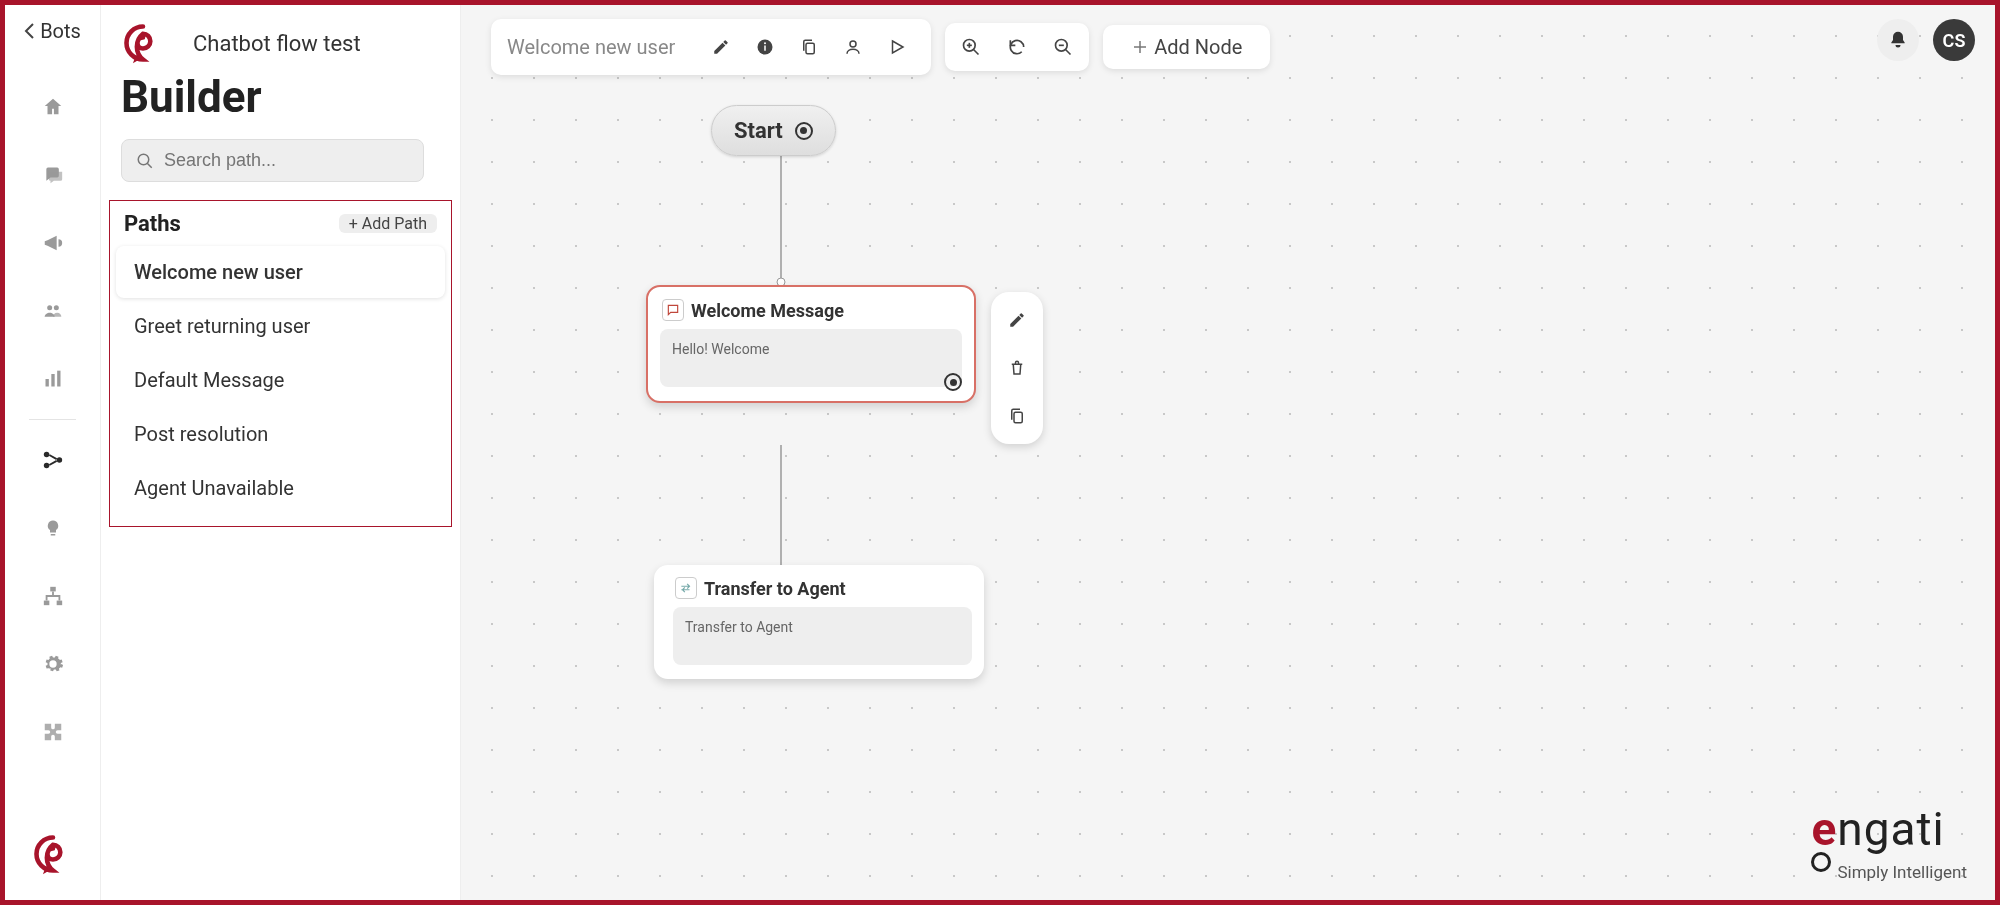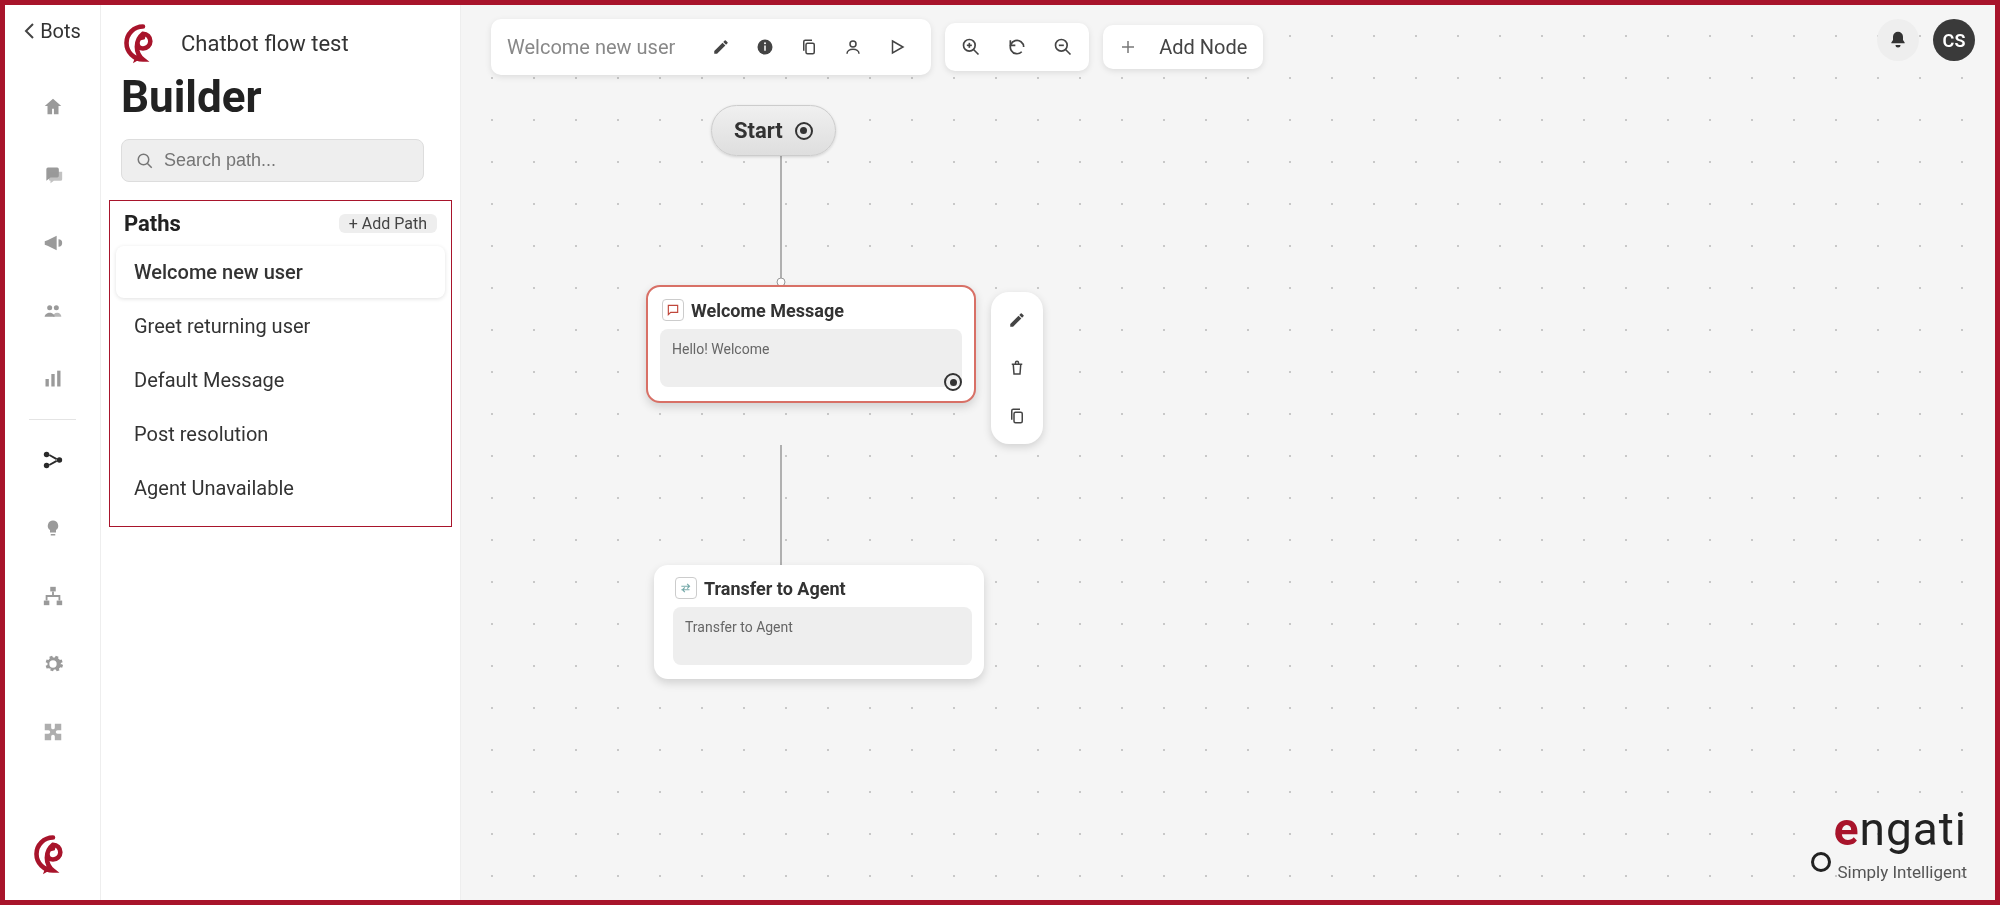--- a/index.html
+++ b/index.html
@@ -9,21 +9,21 @@
 
 .rail { width: 96px; border-right: 1px solid #eee; background: #fff; display: flex; flex-direction: column; align-items: center; padding-top: 14px; position: relative; }
 .back-bots { display: flex; align-items: center; gap: 4px; font-size: 20px; color: #333; margin-bottom: 30px; cursor: pointer; }
 .rail-icon { width: 28px; height: 28px; display: flex; align-items: center; justify-content: center; margin: 20px 0; color: #9a9a9a; cursor: pointer; }
 .rail-icon.active { color: #2a2a2a; }
 .rail-bottom-logo { position: absolute; bottom: 20px; }
 .rail hr { width: 50%; border: none; border-top: 1px solid #e4e4e4; margin: 6px 0; }
 
 
 .side-panel { width: 360px; border-right: 1px solid #eee; background: #fff; padding: 12px 0 0 0; }
-.brand-row { display: flex; align-items: center; gap: 16px; padding: 4px 20px 0 20px; }
+.brand-row { display: flex; align-items: center; gap: 28px; padding: 4px 20px 0 20px; }
 .brand-logo { width: 44px; height: 44px; }
 .flow-name { font-size: 22px; color: #333; }
 .builder-title { font-size: 44px; font-weight: 700; padding: 6px 20px 16px 20px; color: #222; }
 .search-box { margin: 0 36px 18px 20px; background: #eee; border: 1px solid #ddd; border-radius: 8px; display: flex; align-items: center; padding: 10px 14px; gap: 10px; color: #888; }
 .search-box input { border: none; background: transparent; outline: none; font-size: 18px; color: #555; flex: 1; }
 
 .paths-box { border: 1.5px solid #a8142b; margin: 0 8px 0 8px; padding-bottom: 10px; }
 .paths-header { display: flex; align-items: center; justify-content: space-between; padding: 10px 14px 8px 14px; }
 .paths-title { font-size: 22px; font-weight: 700; color: #222; }
 .add-path-btn { background: #eee; border-radius: 6px; padding: 0 10px; font-size: 16px; color: #444; cursor: pointer; }
@@ -31,21 +31,21 @@
 .path-item.selected { background: #fff; box-shadow: 0 1px 4px rgba(0,0,0,0.12); font-weight: 500; }
 
 
 .canvas { flex: 1; position: relative; background: #f5f5f5; background-image: radial-gradient(#c8c8c8 1.5px, transparent 1.5px); background-size: 42px 42px; background-position: 10px 10px; }
 
 .topbar { position: absolute; top: 14px; left: 30px; display: flex; gap: 14px; align-items: center; }
 .pathname-box { background: #fff; border-radius: 10px; box-shadow: 0 2px 6px rgba(0,0,0,0.1); display: flex; align-items: center; padding: 10px 16px; gap: 8px; }
 .pathname-box .title { font-size: 20px; color: #888; padding-right: 20px; }
 .icon-btn { width: 36px; height: 36px; display: flex; align-items: center; justify-content: center; color: #444; cursor: pointer; }
 .zoom-box { background: #fff; border-radius: 10px; box-shadow: 0 2px 6px rgba(0,0,0,0.1); display: flex; align-items: center; padding: 6px 8px; gap: 10px; }
-.addnode-box { background: #fff; border-radius: 10px; box-shadow: 0 2px 6px rgba(0,0,0,0.1); display: flex; align-items: center; padding: 10px 16px; gap: 22px; font-size: 20px; color: #444; cursor: pointer; }
+.addnode-box { background: #fff; border-radius: 10px; box-shadow: 0 2px 6px rgba(0,0,0,0.1); display: flex; align-items: center; padding: 10px 28px; gap: 5px; font-size: 20px; color: #444; cursor: pointer; }
 
 .top-right { position: absolute; top: 14px; right: 20px; display: flex; align-items: center; gap: 14px; }
 .bell { width: 42px; height: 42px; border-radius: 50%; background: #eee; display: flex; align-items: center; justify-content: center; color: #333; cursor: pointer; }
 .avatar { width: 42px; height: 42px; border-radius: 50%; background: #3a3a3a; color: #fff; display: flex; align-items: center; justify-content: center; font-size: 18px; font-weight: 600; cursor: pointer; }
 
 
 .start-node { position: absolute; left: 250px; top: 100px; background: linear-gradient(#f0f0f0,#dedede); border: 1px solid #ccc; border-radius: 28px; padding: 12px 22px; display: flex; align-items: center; gap: 12px; font-size: 22px; font-weight: 700; color: #333; box-shadow: 0 1px 3px rgba(0,0,0,0.15); }
 .dot-icon { width: 18px; height: 18px; border: 2px solid #333; border-radius: 50%; display: flex; align-items: center; justify-content: center; }
 .dot-icon::after { content: ""; width: 7px; height: 7px; background: #333; border-radius: 50%; }
 
@@ -57,21 +57,21 @@
 .card .outdot { position: absolute; right: 12px; bottom: 10px; width: 18px; height: 18px; border: 2px solid #333; border-radius: 50%; display: flex; align-items: center; justify-content: center; }
 .card .outdot::after { content: ""; width: 7px; height: 7px; background: #333; border-radius: 50%; }
 
 .card.welcome { left: 185px; top: 280px; }
 .card.transfer { left: 193px; top: 560px; padding-left: 7px; }
 
 .node-tools { position: absolute; left: 530px; top: 287px; width: 52px; background: #fff; border-radius: 18px; box-shadow: 0 3px 8px rgba(0,0,0,0.15); display: flex; flex-direction: column; align-items: center; padding: 10px 0; gap: 12px; }
 
 svg.conn { position: absolute; left: 0; top: 0; pointer-events: none; }
 
-.brand-corner { position: absolute; right: 28px; bottom: 18px; text-align: right; color: #222; }
+.brand-corner { position: absolute; right: 28px; bottom: 18px; color: #222; }
 .brand-corner .word { font-size: 46px; font-weight: 400; letter-spacing: 1px; }
 .brand-corner .word .red { color: #a8142b; font-weight: 700; }
 .brand-corner .sub { font-size: 17px; color: #555; margin-top: -4px; }
 .brand-corner .ring { display:inline-block; width: 20px; height: 20px; border: 3px solid #222; border-radius: 50%; vertical-align: 6px; margin-right: 6px; }
 
 </style>
 </head>
 <body>
 
 <div class="frame">

